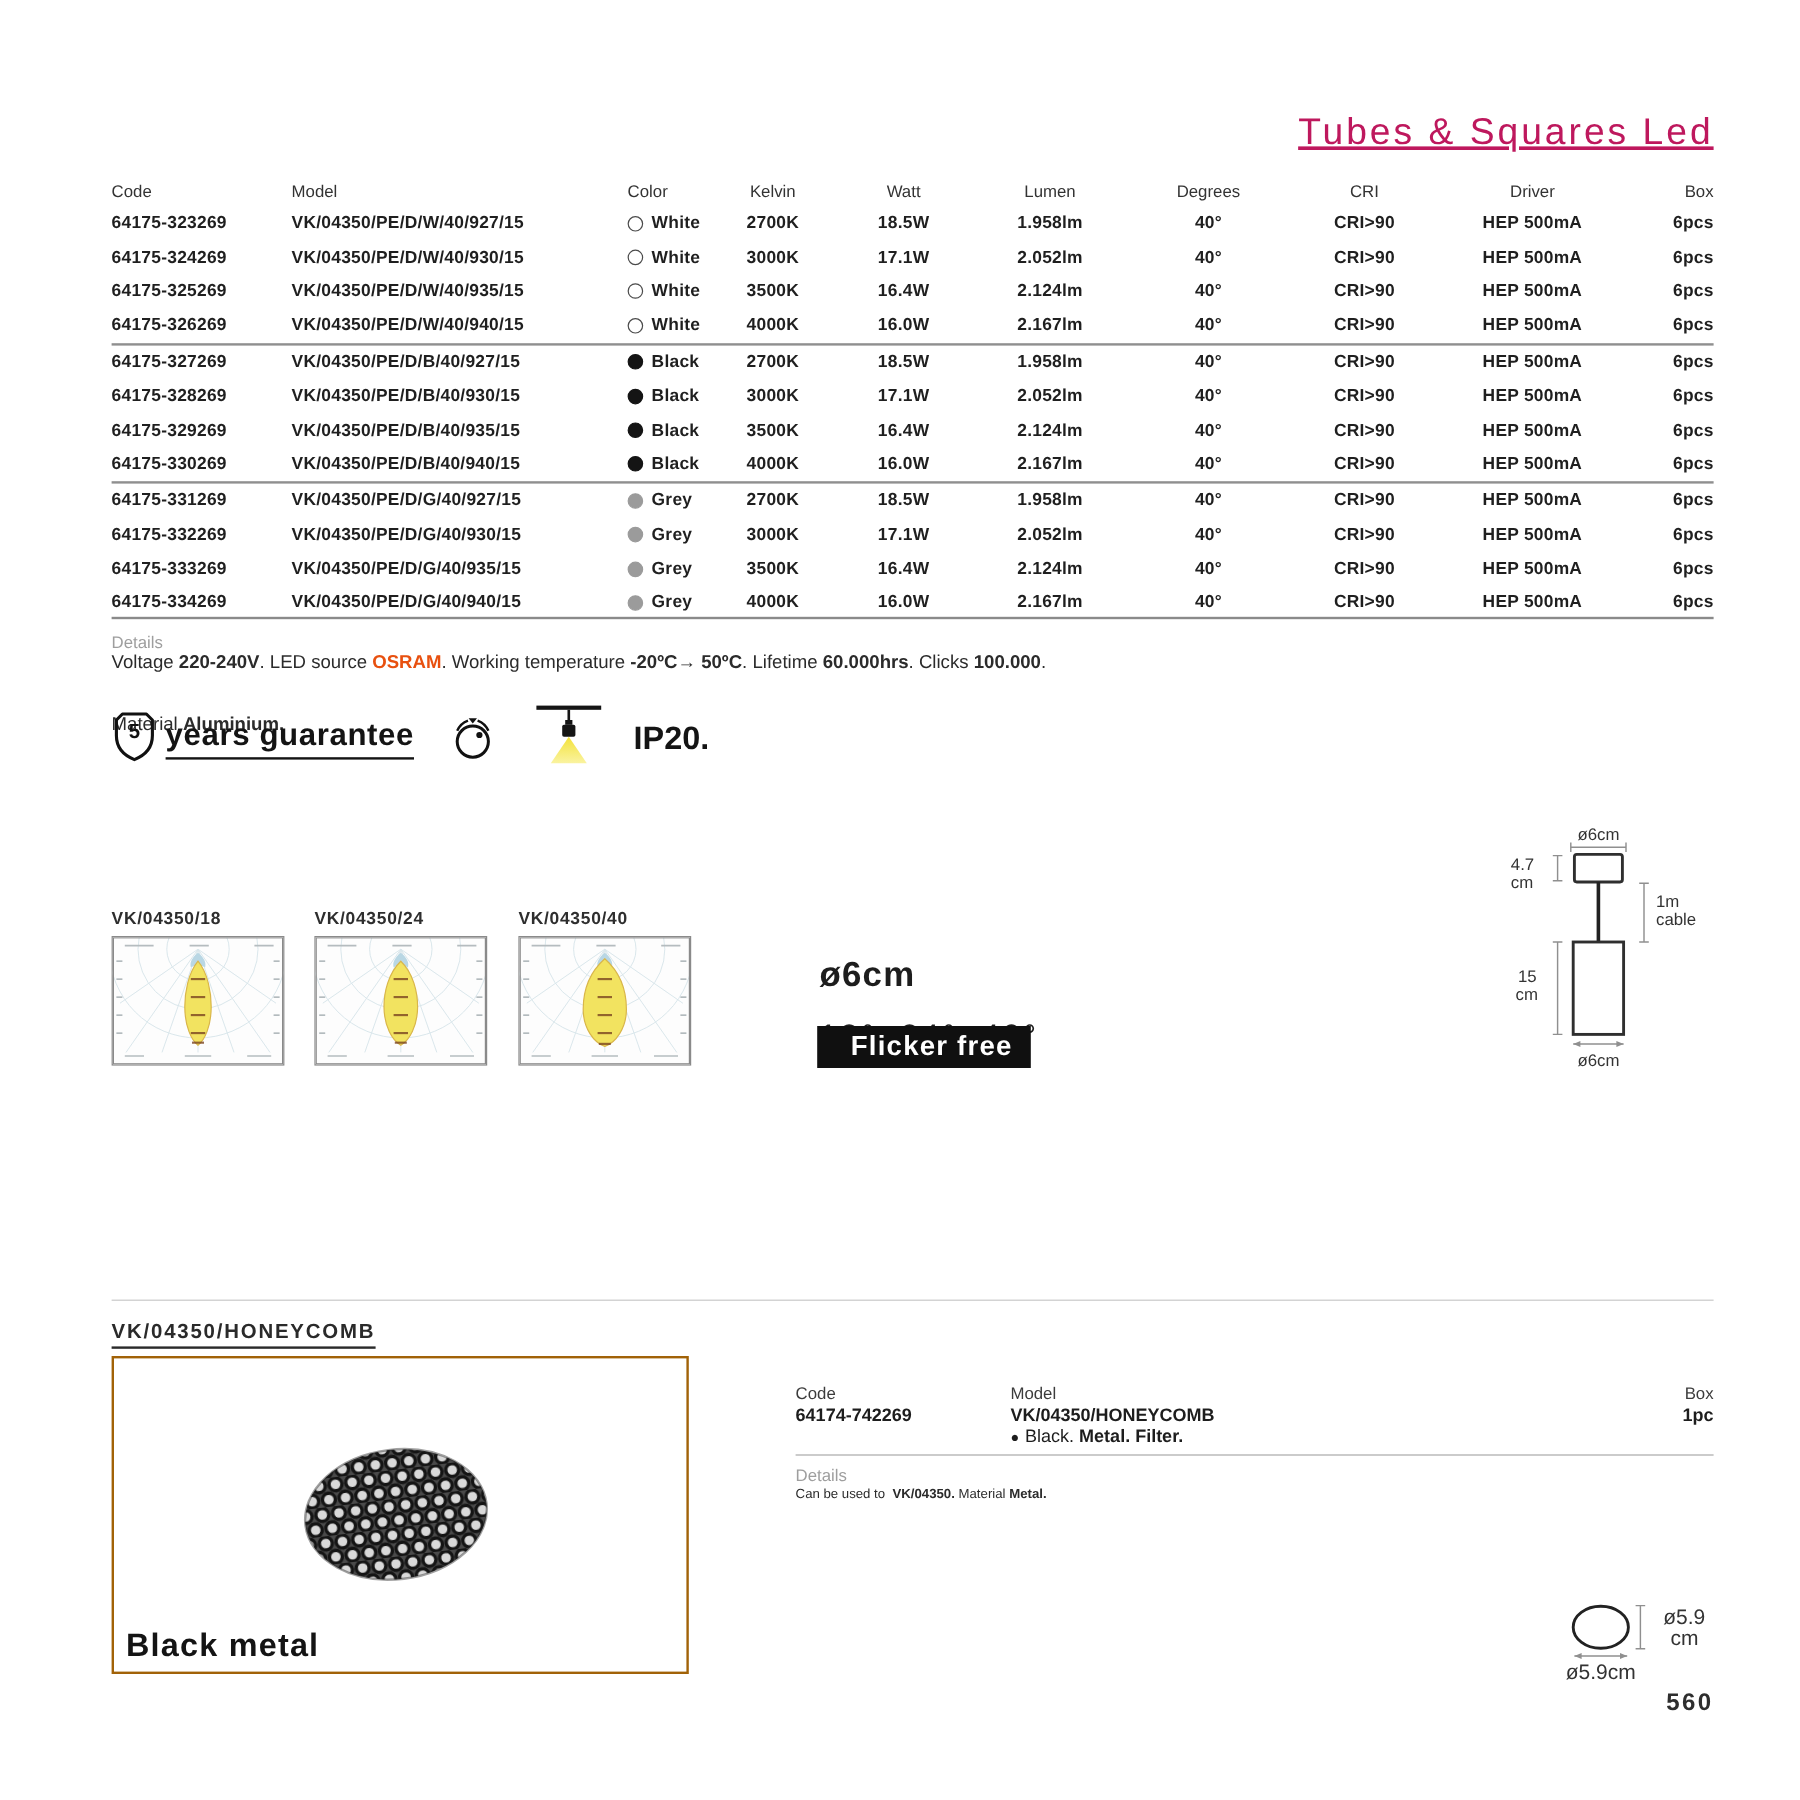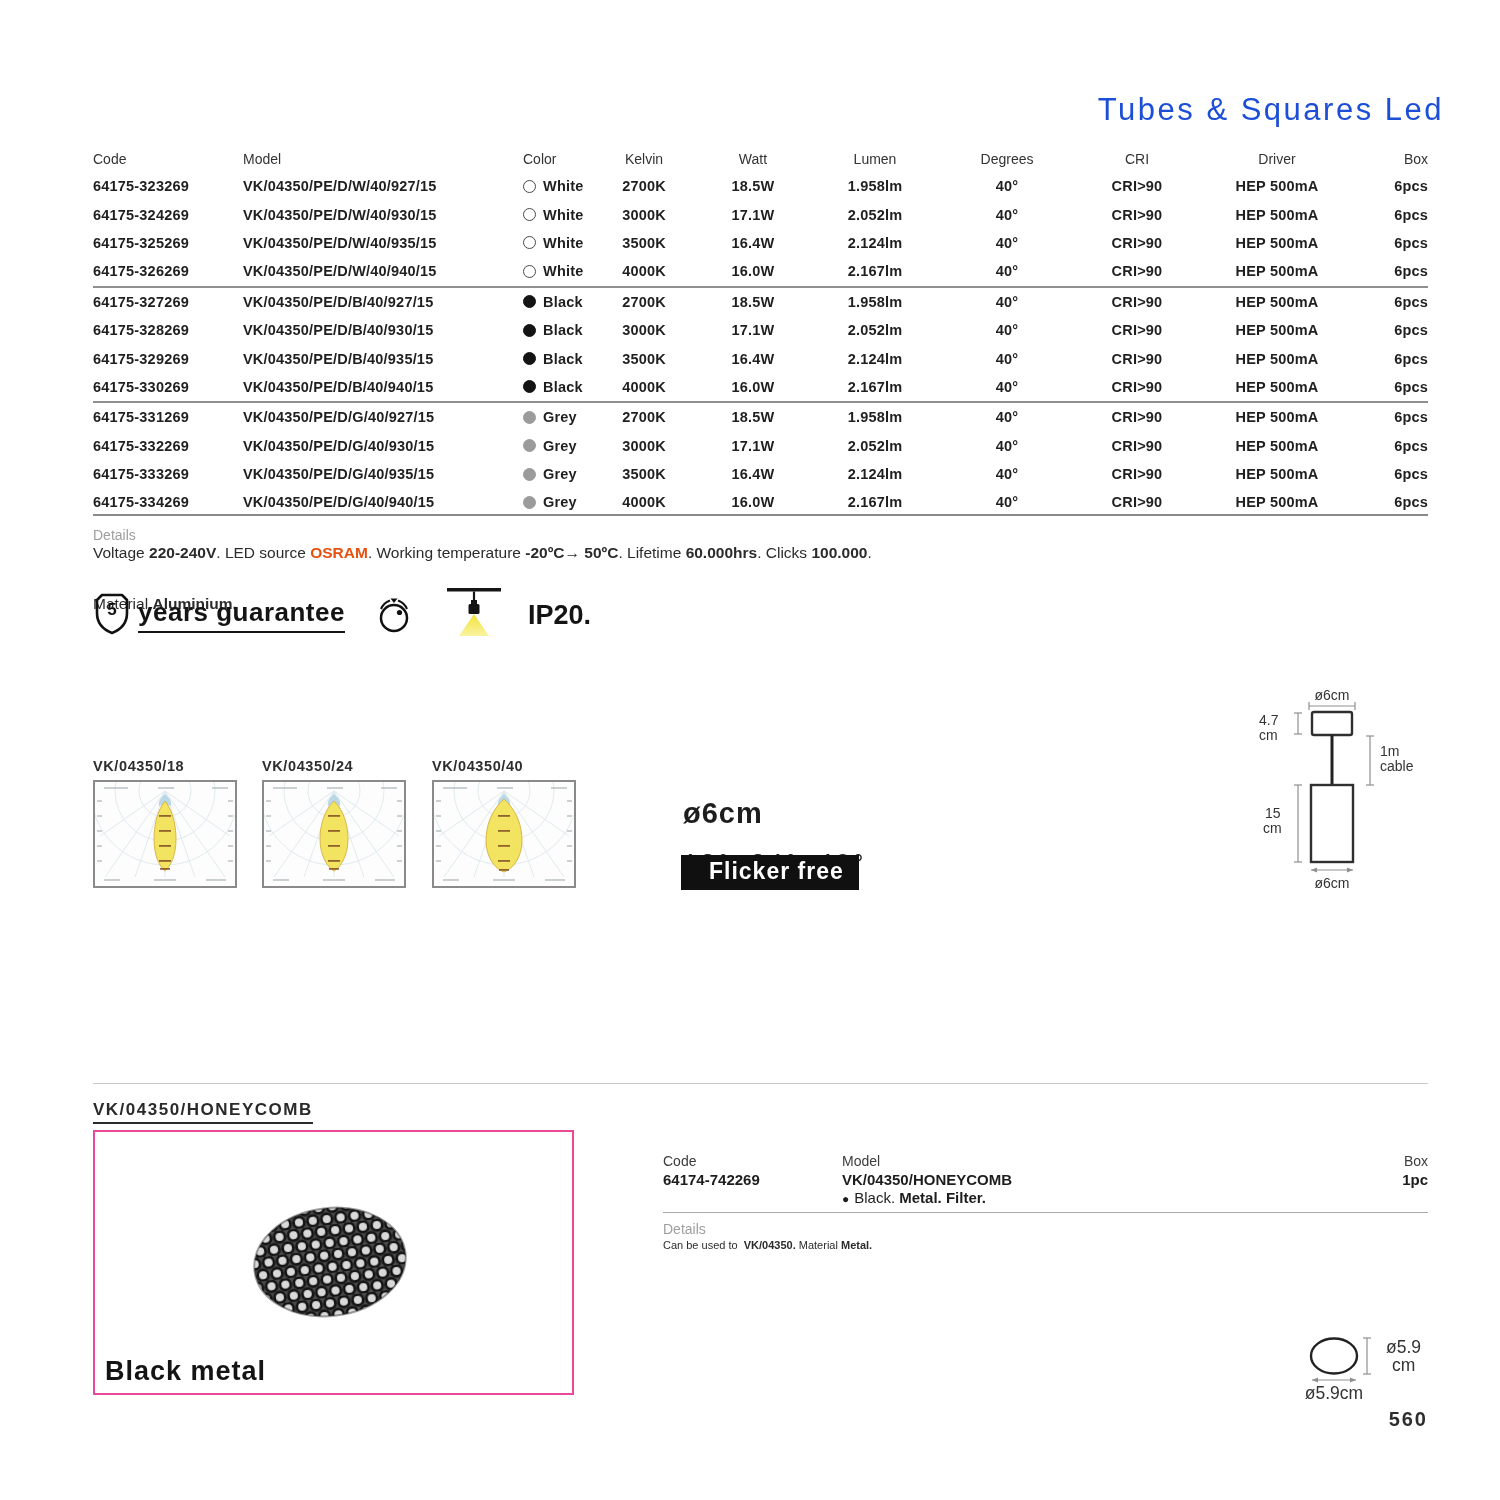--- a/index.html
+++ b/index.html
@@ -1,20 +1,20 @@
 <!DOCTYPE html>
 <html style="--accent_orange: #e8500f; --swatch_white: #ffffff; --swatch_black: #141414; --swatch_grey: #9b9b9b; --badge_bg: #101010; --badge_text: #ffffff; --beam_yellow: #f2e360; --beam_outline: #d9b64a; --beam_tip_blue: #b9d7e4; --grid_blue: #cfe0e6;"><head>
 <meta charset="utf-8">
 <style>
   html,body{margin:0;padding:0;background:#ffffff;}
   body{width:1500px;height:1500px;position:relative;font-family:"Liberation Sans","DejaVu Sans",sans-serif;color:#222;}
   .abs{position:absolute;}
 
   
-  .page-title{right:56px;top:92px;font-size:31px;font-weight:400;letter-spacing:2.5px;color:#1d4ed8;}
+  .page-title{right:72px;top:92px;font-size:31px;font-weight:400;letter-spacing:2.5px;color:#be185d;text-decoration:underline;}
 
   
   .table{left:93px;top:146px;width:1335px;}
   .t-head,.t-row{display:grid;grid-template-columns:150px 280px 76px 90px 128px 116px 148px 112px 168px 1fr;align-items:center;}
   .t-head{height:26px;font-size:14px;color:#333;}
   .t-row{height:28.4px;font-size:14.5px;font-weight:700;color:#1f1f1f;letter-spacing:0.2px;}
   .t-row.group-start{border-top:2px solid #8f8f8f;}
   .c-left{text-align:left;}
   .c-center{text-align:center;}
   .c-right{text-align:right;}
@@ -50,21 +50,21 @@
   .spec-angles{left:683px;top:827px;font-size:26px;font-weight:400;color:#1d1d1d;letter-spacing:3px;word-spacing:9px;margin-top:21px;}
   .flicker-badge{left:681px;top:855px;background:var(--badge_bg,#101010);color:var(--badge_text,#fff);font-size:23px;font-weight:700;padding:3px 15px 5px 28px;letter-spacing:1px;}
 
   
   .hr-light{height:0;border-top:1px solid #c9c9c9;}
   .sep-mid{left:93px;top:1083px;width:1335px;}
   .sep-honeycomb{left:663px;top:1212px;width:765px;border-top:1px solid #a9a9a9;}
 
   
   .hc-heading{left:93px;top:1100px;font-size:17px;font-weight:600;letter-spacing:1.5px;color:#2a2a2a;border-bottom:2px solid #2a2a2a;padding-bottom:2px;}
-  .hc-box{left:93px;top:1130px;width:477px;height:261px;border:2px solid #ec4899;background:#fff;}
+  .hc-box{left:93px;top:1130px;width:477px;height:261px;border:2px solid #a16207;background:#fff;}
   .hc-caption{position:absolute;left:10px;bottom:6px;font-size:27px;font-weight:700;letter-spacing:1px;color:#141414;}
   .hc-svg{position:absolute;left:125px;top:45px;}
   .kv-label{font-size:14px;color:#3c3c3c;}
   .kv-value{font-size:15px;font-weight:700;color:#1d1d1d;}
   .hc-code-label{left:663px;top:1153px;}
   .hc-code{left:663px;top:1171px;}
   .hc-model-label{left:842px;top:1153px;}
   .hc-model{left:842px;top:1171px;}
   .hc-variant{left:842px;top:1189px;font-size:15px;color:#1d1d1d;}
   .hc-variant .bullet{font-size:12px;margin-right:5px;}

